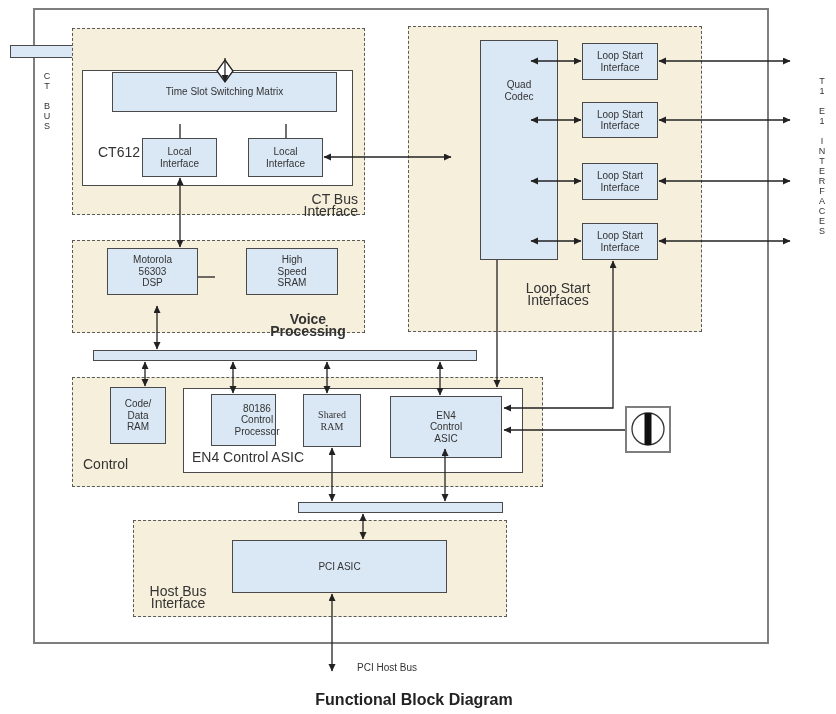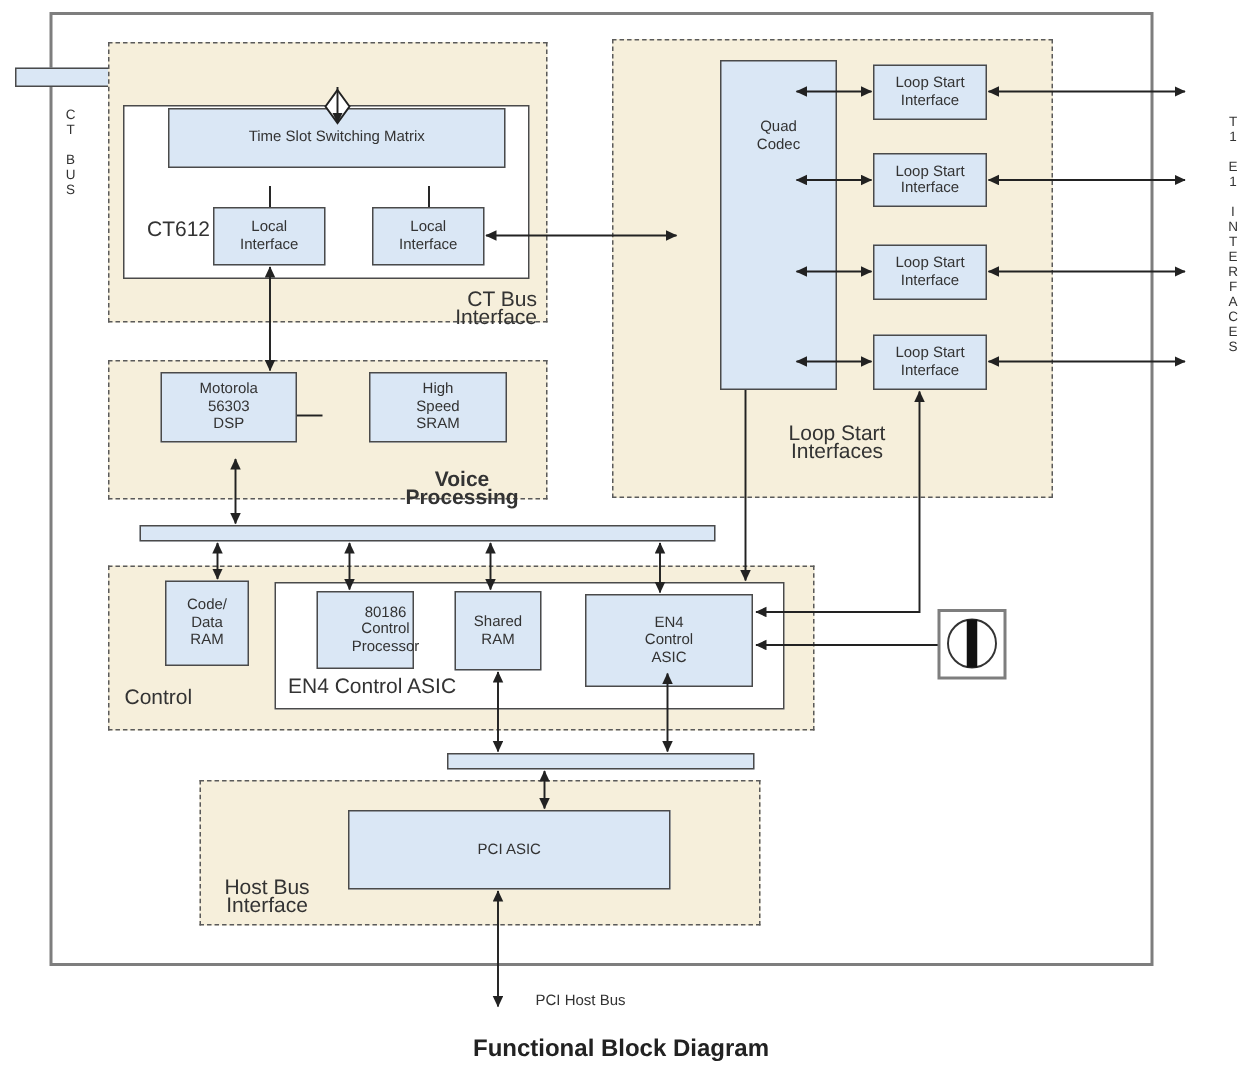--- a/index.html
+++ b/index.html
@@ -78,21 +78,21 @@
   <div class="busbar" style="left:93px;top:350px;width:384px;height:11px;"></div>
 
   <div class="dashed" style="left:72px;top:377px;width:471px;height:110px;"></div>
   <div class="box" style="left:110px;top:387px;width:56px;height:57px;">Code/
 Data
 RAM</div>
   <div class="whitebox" style="left:183px;top:388px;width:340px;height:85px;"></div>
   <div class="box" style="left:211px;top:394px;width:65px;height:52px;padding-left:27px;">80186
 Control
 Processor</div>
-  <div class="box" style="left:303px;top:394px;width:58px;height:53px;">Shared
+  <div class="box" style="left:303px;top:394px;width:58px;height:53px;font-family:Liberation Serif, serif;">Shared
 RAM</div>
   <div class="box" style="left:390px;top:396px;width:112px;height:62px;">EN4
 Control
 ASIC</div>
   <div class="seclabel" style="left:192px;top:452px;">EN4 Control ASIC</div>
   <div class="seclabel" style="left:83px;top:459px;">Control</div>
 
   <div class="dashed" style="left:408px;top:26px;width:294px;height:306px;"></div>
   <div class="box quad-top" style="left:480px;top:40px;width:78px;height:220px;">Quad
 Codec</div>

